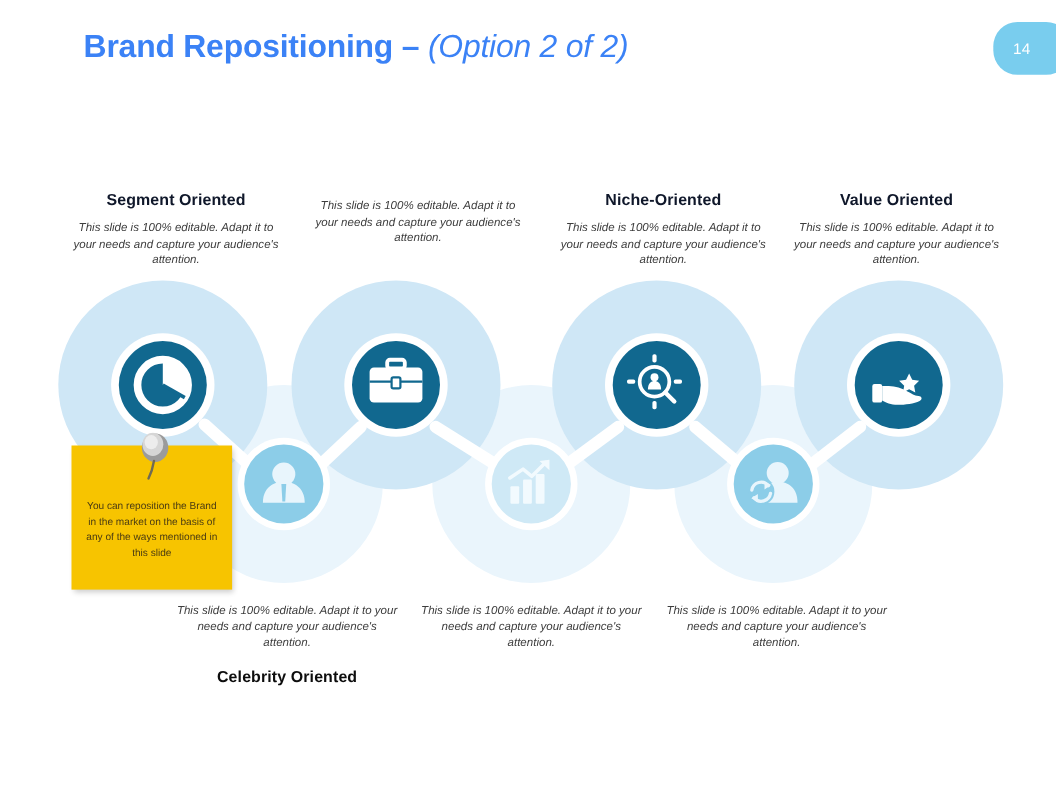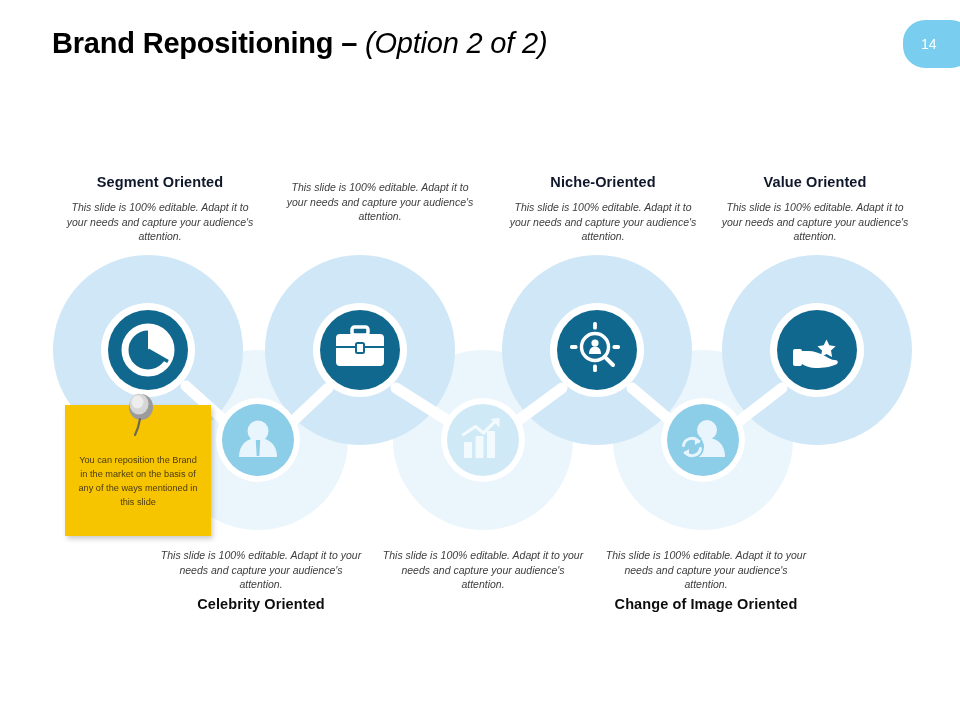--- a/index.html
+++ b/index.html
@@ -28,25 +28,25 @@
 
   
   #title-bar {
     position: absolute;
     left: 0; top: 0;
     width: 960px;
     height: 92px;
   }
   #page-title {
     position: absolute;
-    left: 52px;
+    left: 76px;
     top: 24px;
     font-size: 29px;
     line-height: 38px;
-    color: #000000;
+    color: #3b82f6;
     white-space: nowrap;
     letter-spacing: -0.2px;
   }
   #page-title .t-bold {
     font-weight: bold;
   }
   #page-title .t-ital {
     font-style: italic;
     font-weight: normal;
   }
@@ -99,21 +99,21 @@
     top: 548px;
   }
   .bot-block .b-body {
     font-size: 10.5px;
     font-style: italic;
     color: #3d3d3d;
     line-height: 14.5px;
     padding: 0 10px;
   }
   .bot-block .b-head {
-    margin-top: 2px;
+    margin-top: 14px;
     font-size: 14.5px;
     font-weight: bold;
     color: #0d0d0d;
     line-height: 20px;
     letter-spacing: 0.1px;
     white-space: nowrap;
   }
 
   
   #graphic {
@@ -308,16 +308,15 @@
 
   <div class="bot-block" style="left:150px;">
     <div class="b-body">This slide is 100% editable. Adapt it to your needs and capture your audience's attention.</div>
     <div class="b-head">Celebrity Oriented</div>
   </div>
   <div class="bot-block" style="left:372px;">
     <div class="b-body">This slide is 100% editable. Adapt it to your needs and capture your audience's attention.</div>
   </div>
   <div class="bot-block" style="left:595px;">
     <div class="b-body">This slide is 100% editable. Adapt it to your needs and capture your audience's attention.</div>
-    <div class="b-head">Change of Image Oriented</div>
   </div>
 
 </div>
 
 </body></html>

